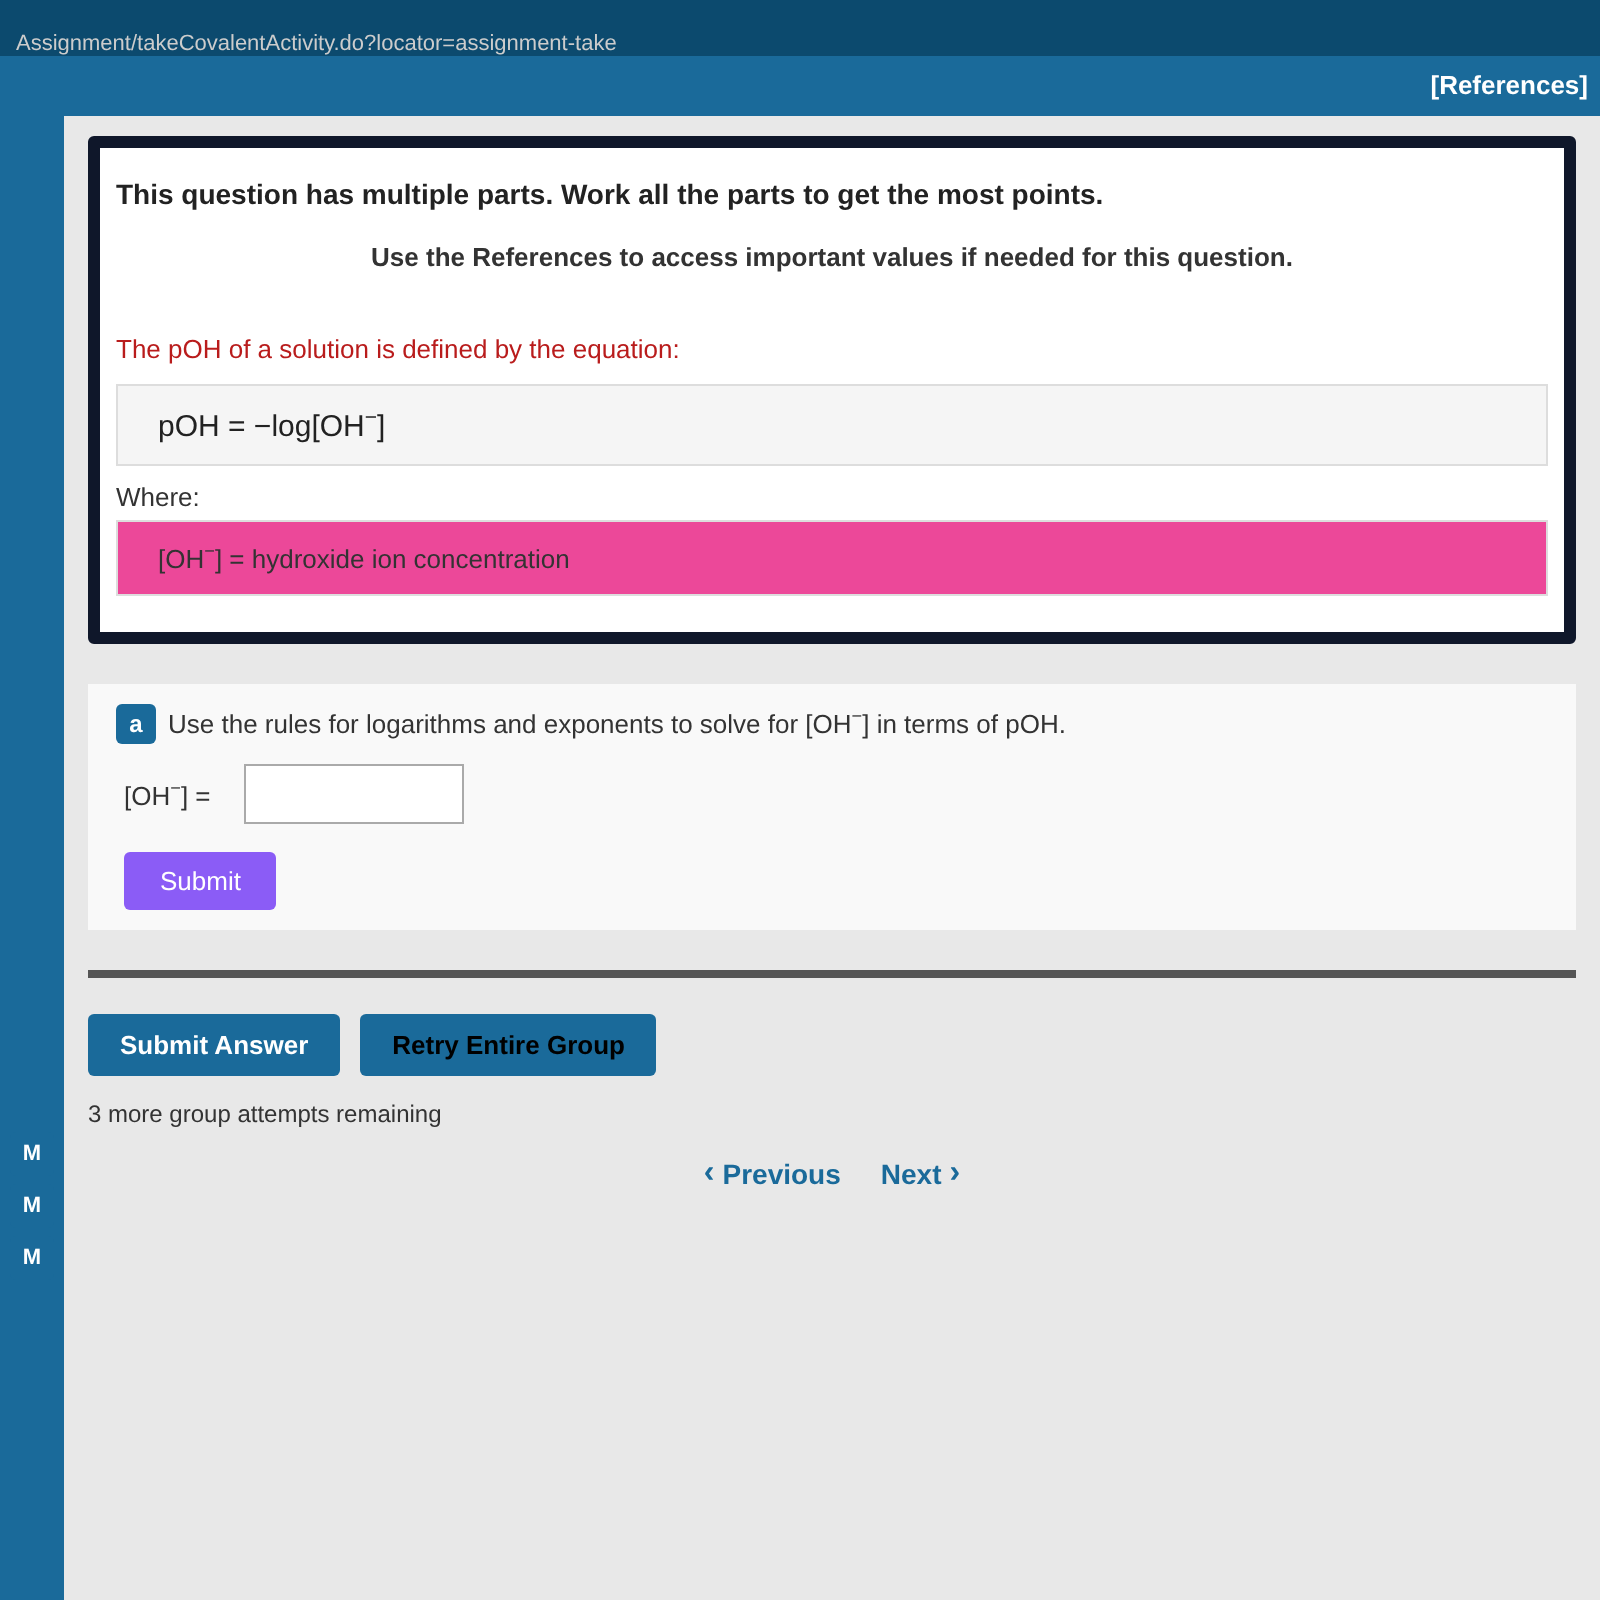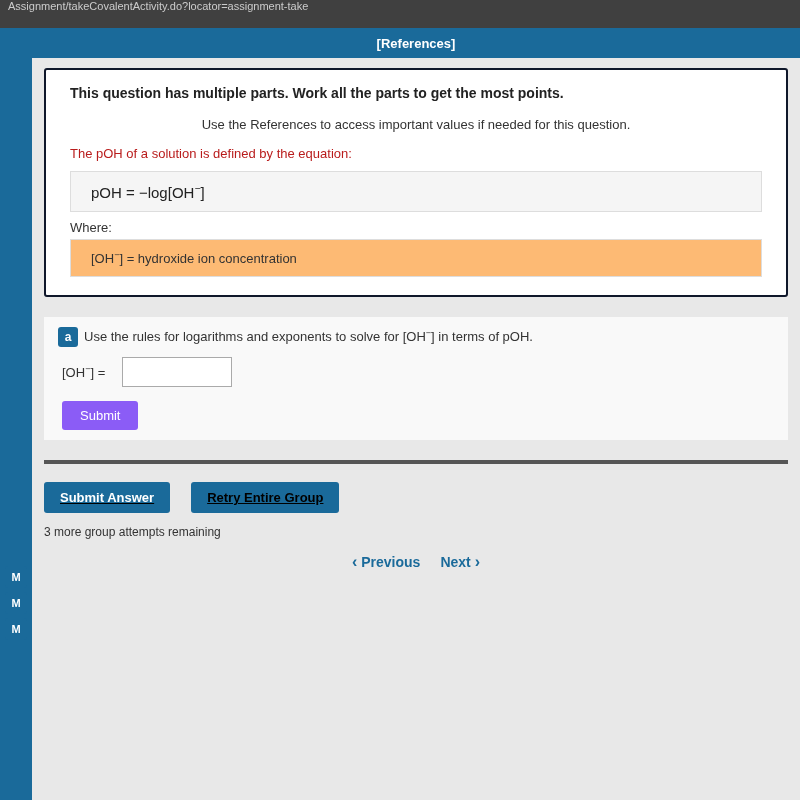--- a/index.html
+++ b/index.html
@@ -13,23 +13,23 @@
       height: 800px;
       background: #2c2c2c;
       font-family: Arial, sans-serif;
       overflow: hidden;
       position: relative;
     }
 
     .browser-bar {
       width: 100%;
       height: 28px;
-      background: #404040;
-      display: flex;
-      align-items: flex-start;
+      background: #0c4a6e;
+      display: flex;
+      align-items: flex-end;
       padding: 0 8px;
     }
 
     .browser-bar-text {
       color: #ccc;
       font-size: 11px;
     }
 
     .main-container {
       display: flex;
@@ -75,53 +75,53 @@
     .content-area {
       flex: 1;
       background: #e8e8e8;
       display: flex;
       flex-direction: column;
       position: relative;
     }
 
     .references-bar {
       background: #1a6a9a;
-      text-align: center;
+      text-align: right;
       padding: 6px;
       cursor: pointer;
     }
 
     .references-bar span {
       color: white;
       font-size: 13px;
       font-weight: bold;
     }
 
     .question-card {
       background: white;
       margin: 10px 12px;
-      padding: 14px 24px;
-      border: 2px solid #0f172a;
+      padding: 14px 8px;
+      border: 6px solid #0f172a;
       border-radius: 3px;
     }
 
     .question-title {
       font-size: 14px;
       font-weight: bold;
       color: #222;
       margin-bottom: 12px;
       line-height: 1.4;
     }
 
     .references-note {
       font-size: 13px;
-      font-weight: normal;
+      font-weight: bold;
       color: #333;
       text-align: center;
-      margin-bottom: 12px;
+      margin-bottom: 29px;
       line-height: 1.4;
     }
 
     .definition-text {
       font-size: 13px;
       color: #b91c1c;
       margin-bottom: 10px;
     }
 
     .formula-box {
@@ -137,21 +137,21 @@
       margin-top: 31px;
     }
 
     .where-text {
       font-size: 13px;
       color: #333;
       margin: 8px 0 4px 0;
     }
 
     .definition-box {
-      background: #fdba74;
+      background: #ec4899;
       border: 1px solid #ddd;
       padding: 10px 20px;
       margin: 4px 0;
       font-size: 13px;
       color: #333;
     }
 
     .part-section {
       margin: 10px 12px;
       padding: 10px 14px;
@@ -220,24 +220,23 @@
     }
 
     .divider-line {
       height: 4px;
       background: #555;
       margin: 10px 12px;
     }
 
     .bottom-buttons {
       display: flex;
-      gap: 21px;
+      gap: 10px;
       margin: 8px 12px;
       align-items: flex-start;
-      text-decoration: underline;
     }
 
     .submit-answer-btn {
       background: #1a6a9a;
       color: white;
       border: none;
       padding: 8px 16px;
       font-size: 13px;
       cursor: pointer;
       border-radius: 3px;

